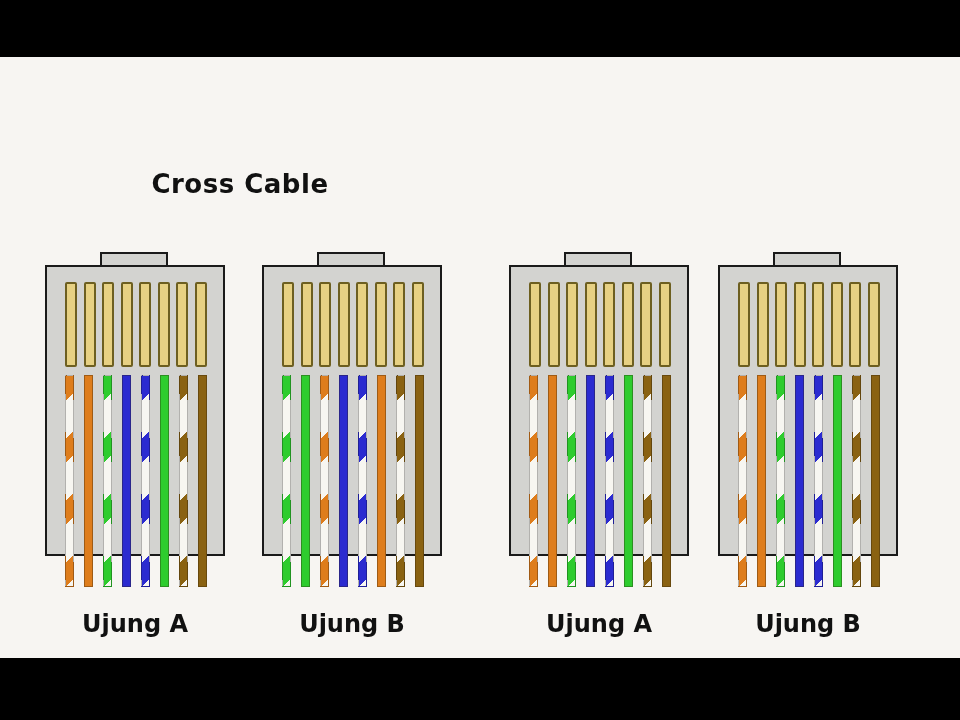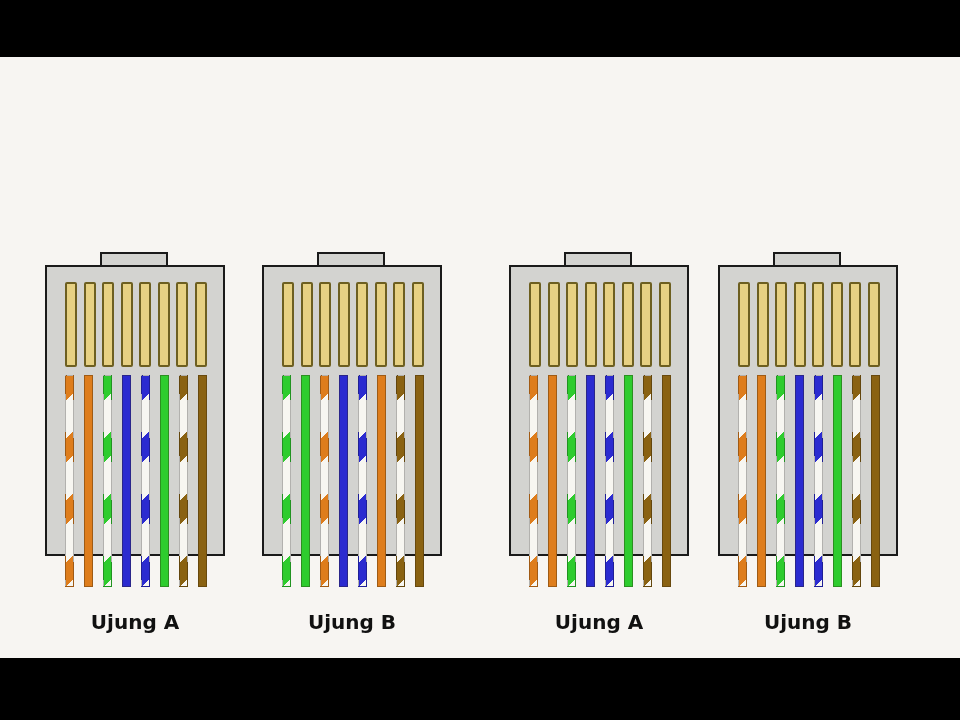--- a/index.html
+++ b/index.html
@@ -58,29 +58,30 @@
   .wire.striped{
     background:repeating-linear-gradient(
       135deg,
       var(--c) 0 17px,
       var(--wire-white,#f7f6f1) 17px 44px
     );
     border:1px solid rgba(0,0,0,0.28);
   }
   .end-label{
     position:absolute;top:358px;left:-10px;width:200px;text-align:center;
-    font-size:20px;font-weight:700;color:#111;
+    font-size:24px;font-weight:700;color:#111;
   }
 </style>
 </head>
 <body>
 
 <div class="stage">
   <div class="panel">
 
+    <div class="section-title title-cross">Cross Cable</div>
 
 
     <div class="connector-block conn-1">
       <div class="tab"></div>
       <div class="conn-body">
         <div class="pin-row">
             <div class="pin"></div>
             <div class="pin"></div>
             <div class="pin"></div>
             <div class="pin"></div>

